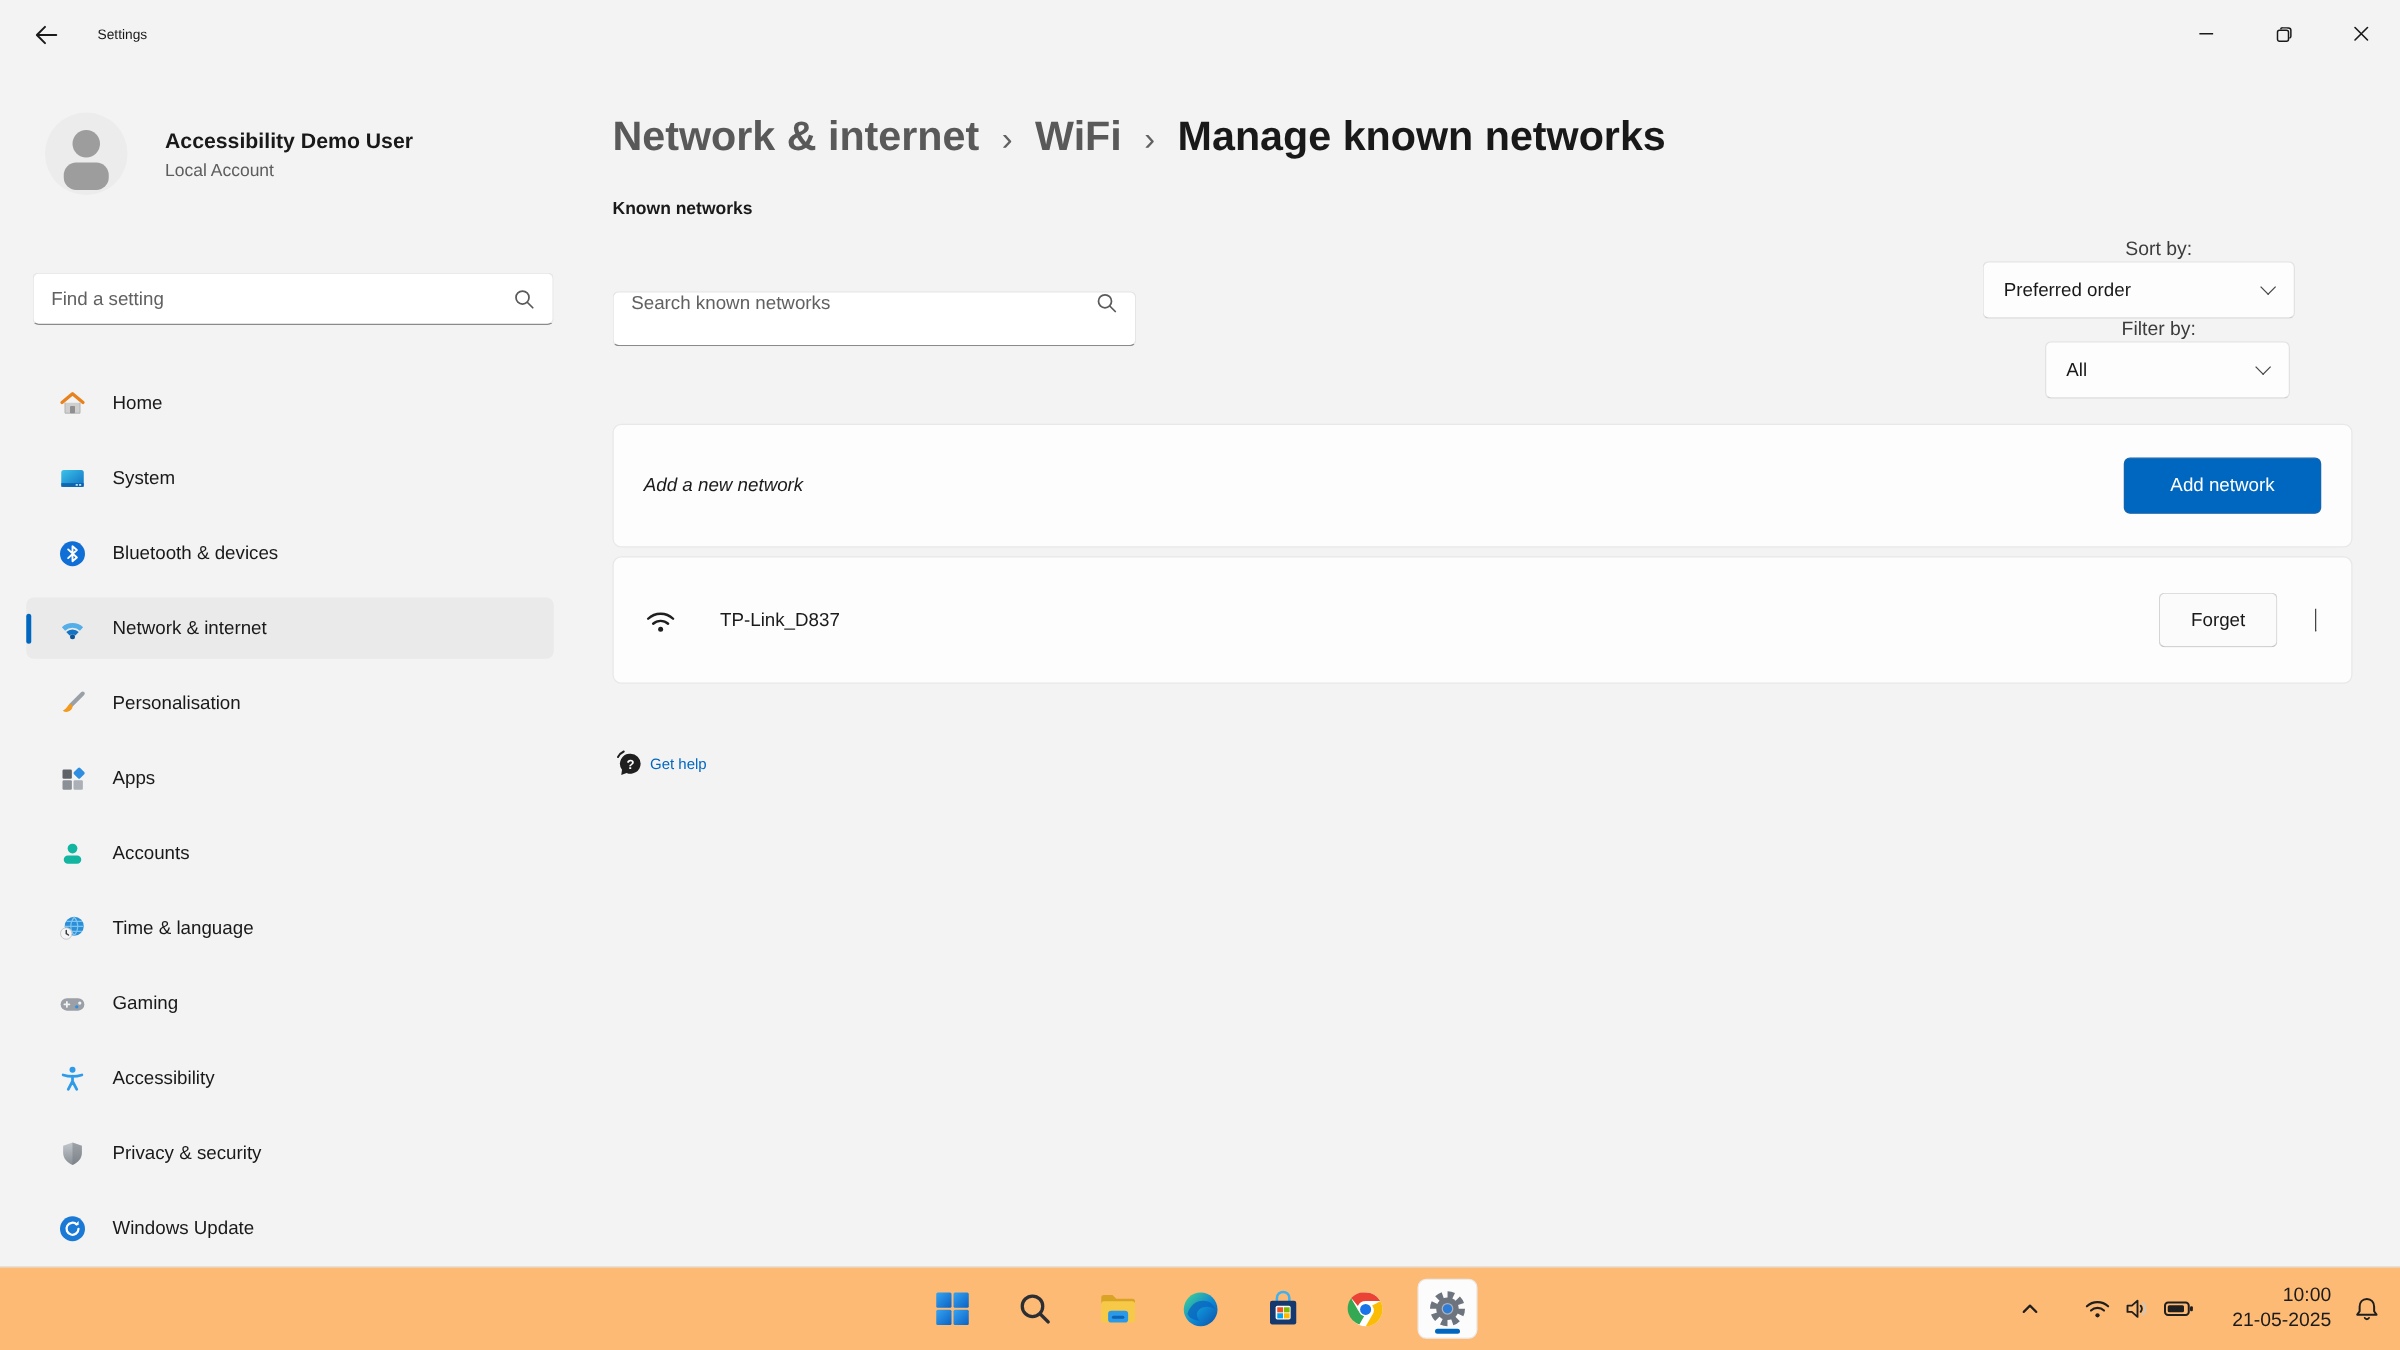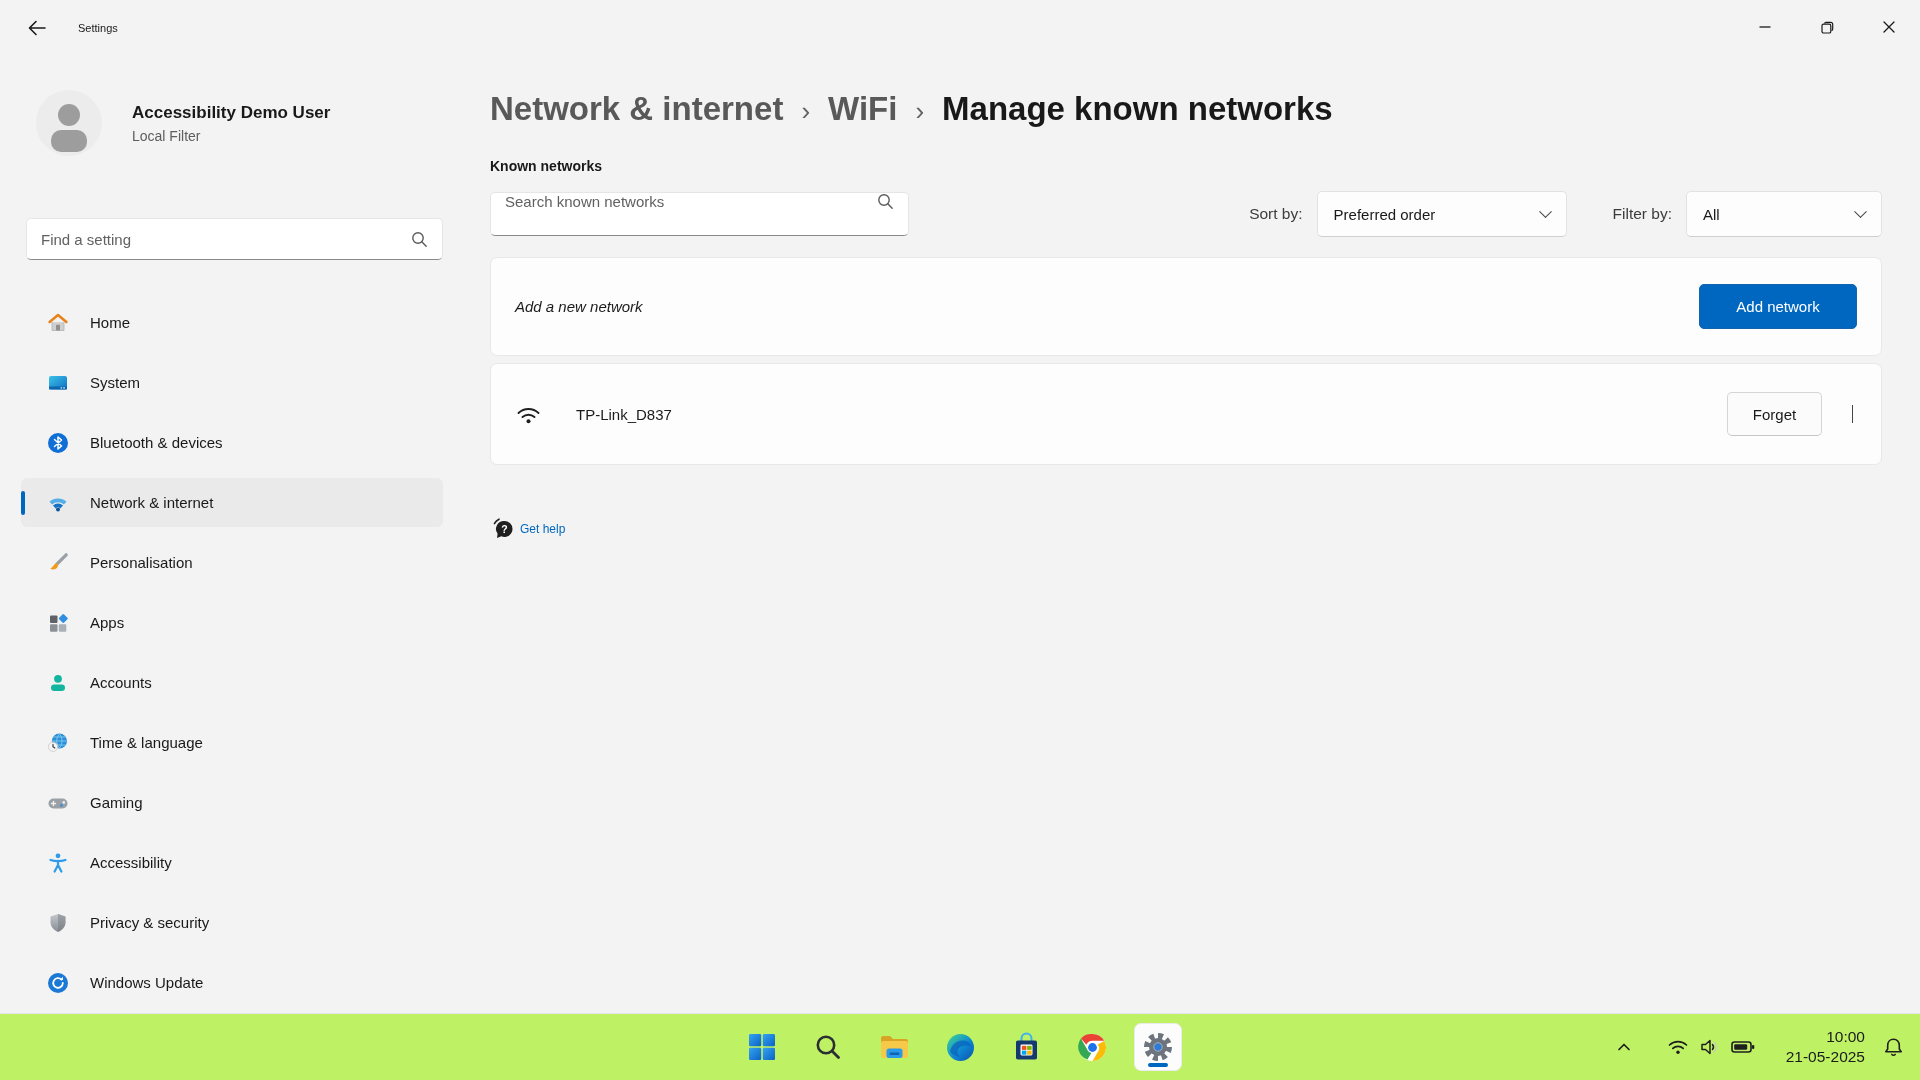--- a/index.html
+++ b/index.html
@@ -43,21 +43,21 @@
   .crumb.current { color:#191919; cursor:default; }
   .crumb-sep { color:#616161; font-size:26px; margin:0 18px; font-weight:400; }
 
   .section-title { margin-top:30px; font-size:14px; font-weight:700; color:#191919; }
 
   .controls-row { margin-top:17px; display:flex; align-items:center; }
   .search-known { width:419px; height:44px; background:#fff; border:1px solid #e5e5e5; border-bottom-color:#8a8a8a; border-radius:5px; display:flex; align-items:flex-start; }
   .search-known input { flex:1; border:none; outline:none; background:transparent; font-family:"Liberation Sans",sans-serif; font-size:15px; padding:0 10px 0 14px; color:#191919; }
   .search-known input::placeholder { color:#616161; }
   .search-known .s-icon { margin-right:14px; display:flex; }
-  .rt-controls { margin-left:auto; display:flex; align-items:center; }
+  .rt-controls { margin-left:auto; display:flex; align-items:center;flex-direction:column; }
   .ctl-label { font-size:15.5px; color:#3c3c3c; margin-right:14px; }
   .dropdown { height:46px; background:#fdfdfd; border:1px solid #e2e2e2; border-bottom-color:#cfcfcf; border-radius:5px; display:flex; align-items:center; padding:0 16px; cursor:pointer; }
   .dropdown .dd-value { font-size:15px; color:#191919; }
   .dd-sort { width:250px; margin-right:46px; }
   .dd-filter { width:196px; }
   .chev-down { width:9px; height:9px; border-right:1.5px solid #454545; border-bottom:1.5px solid #454545; transform:rotate(45deg) translate(-2px,-2px); margin-left:auto; }
   .chev-right { width:10px; height:10px; border-right:1.7px solid #454545; border-bottom:1.7px solid #454545; transform:rotate(-45deg); }
 
   .card { background:#fdfdfd; border:1px solid #e8e8e8; border-radius:7px; display:flex; align-items:center; padding:0 24px; }
   .card-add { margin-top:20px; height:99px; justify-content:space-between; }
@@ -66,21 +66,21 @@
   .btn-primary { width:158px; height:45px; background:var(--accent); color:#fff; border:1px solid #1464ad; border-radius:5px; font-size:15px; font-family:"Liberation Sans",sans-serif; cursor:pointer; }
   .net-name { margin-left:34px; font-size:15px; color:#1b1b1b; }
   .net-right { margin-left:auto; display:flex; align-items:center; }
   .btn-forget { width:95px; height:44px; background:#fbfbfb; border:1px solid #d5d5d5; border-bottom-color:#c6c6c6; border-radius:5px; font-size:15px; font-family:"Liberation Sans",sans-serif; color:#191919; cursor:pointer; }
   .net-chev { margin-left:30px; margin-right:4px; cursor:pointer; }
 
   .get-help { margin-top:51px; display:flex; align-items:center; cursor:pointer; width:max-content; }
   .get-help-label { margin-left:4px; font-size:12px; color:var(--link); }
 
   
-  .taskbar { position:absolute; left:0; right:0; bottom:0; height:67px; background:#bef264; border-top:1px solid #e2e5e9; }
+  .taskbar { position:absolute; left:0; right:0; bottom:0; height:67px; background:#fdba74; border-top:1px solid #e2e5e9; }
   .tb-center { position:absolute; left:50%; top:50%; transform:translate(-50%,-50%); display:flex; align-items:center; gap:18px; }
   .tb-slot { width:48px; height:48px; border-radius:7px; display:flex; align-items:center; justify-content:center; position:relative; cursor:pointer; }
   .tb-slot.active { background:#fcfcfc; border:1px solid #ebebeb; }
   .tb-slot.active .tb-pill { position:absolute; bottom:3px; left:50%; transform:translateX(-50%); width:20px; height:4px; border-radius:2px; background:var(--accent); }
   .tb-tray { position:absolute; right:14px; top:0; height:100%; display:flex; align-items:center; }
   .tray-btn { display:flex; align-items:center; justify-content:center; padding:6px; border-radius:5px; cursor:pointer; }
   .tray-group { display:flex; align-items:center; gap:8px; margin-left:26px; cursor:pointer; }
   .clock { margin-left:30px; text-align:right; font-size:15.5px; line-height:20px; color:#1b1b1b; cursor:pointer; }
   .bell { margin-left:16px; cursor:pointer; display:flex; }
 </style>
@@ -117,21 +117,21 @@
 </div>
 
 <div class="sidebar">
   <div class="profile">
     <div class="avatar">
         <div class="head"></div>
         <div class="body"></div>
       </div>
     <div class="profile-text">
       <div class="profile-name">Accessibility Demo User</div>
-      <div class="profile-sub">Local Filter</div>
+      <div class="profile-sub">Local Account</div>
     </div>
   </div>
 
   <div class="find-setting">
     <input type="text" placeholder="Find a setting" style="">
     <span class="s-icon">
       <svg width="17" height="17" viewBox="0 0 17 17">
           <circle cx="7" cy="7" r="5.2" fill="none" stroke="#5a5a5a" stroke-width="1.4"></circle>
           <path d="M11 11 L15.2 15.2" stroke="#5a5a5a" stroke-width="1.4" stroke-linecap="round"></path>
         </svg>

